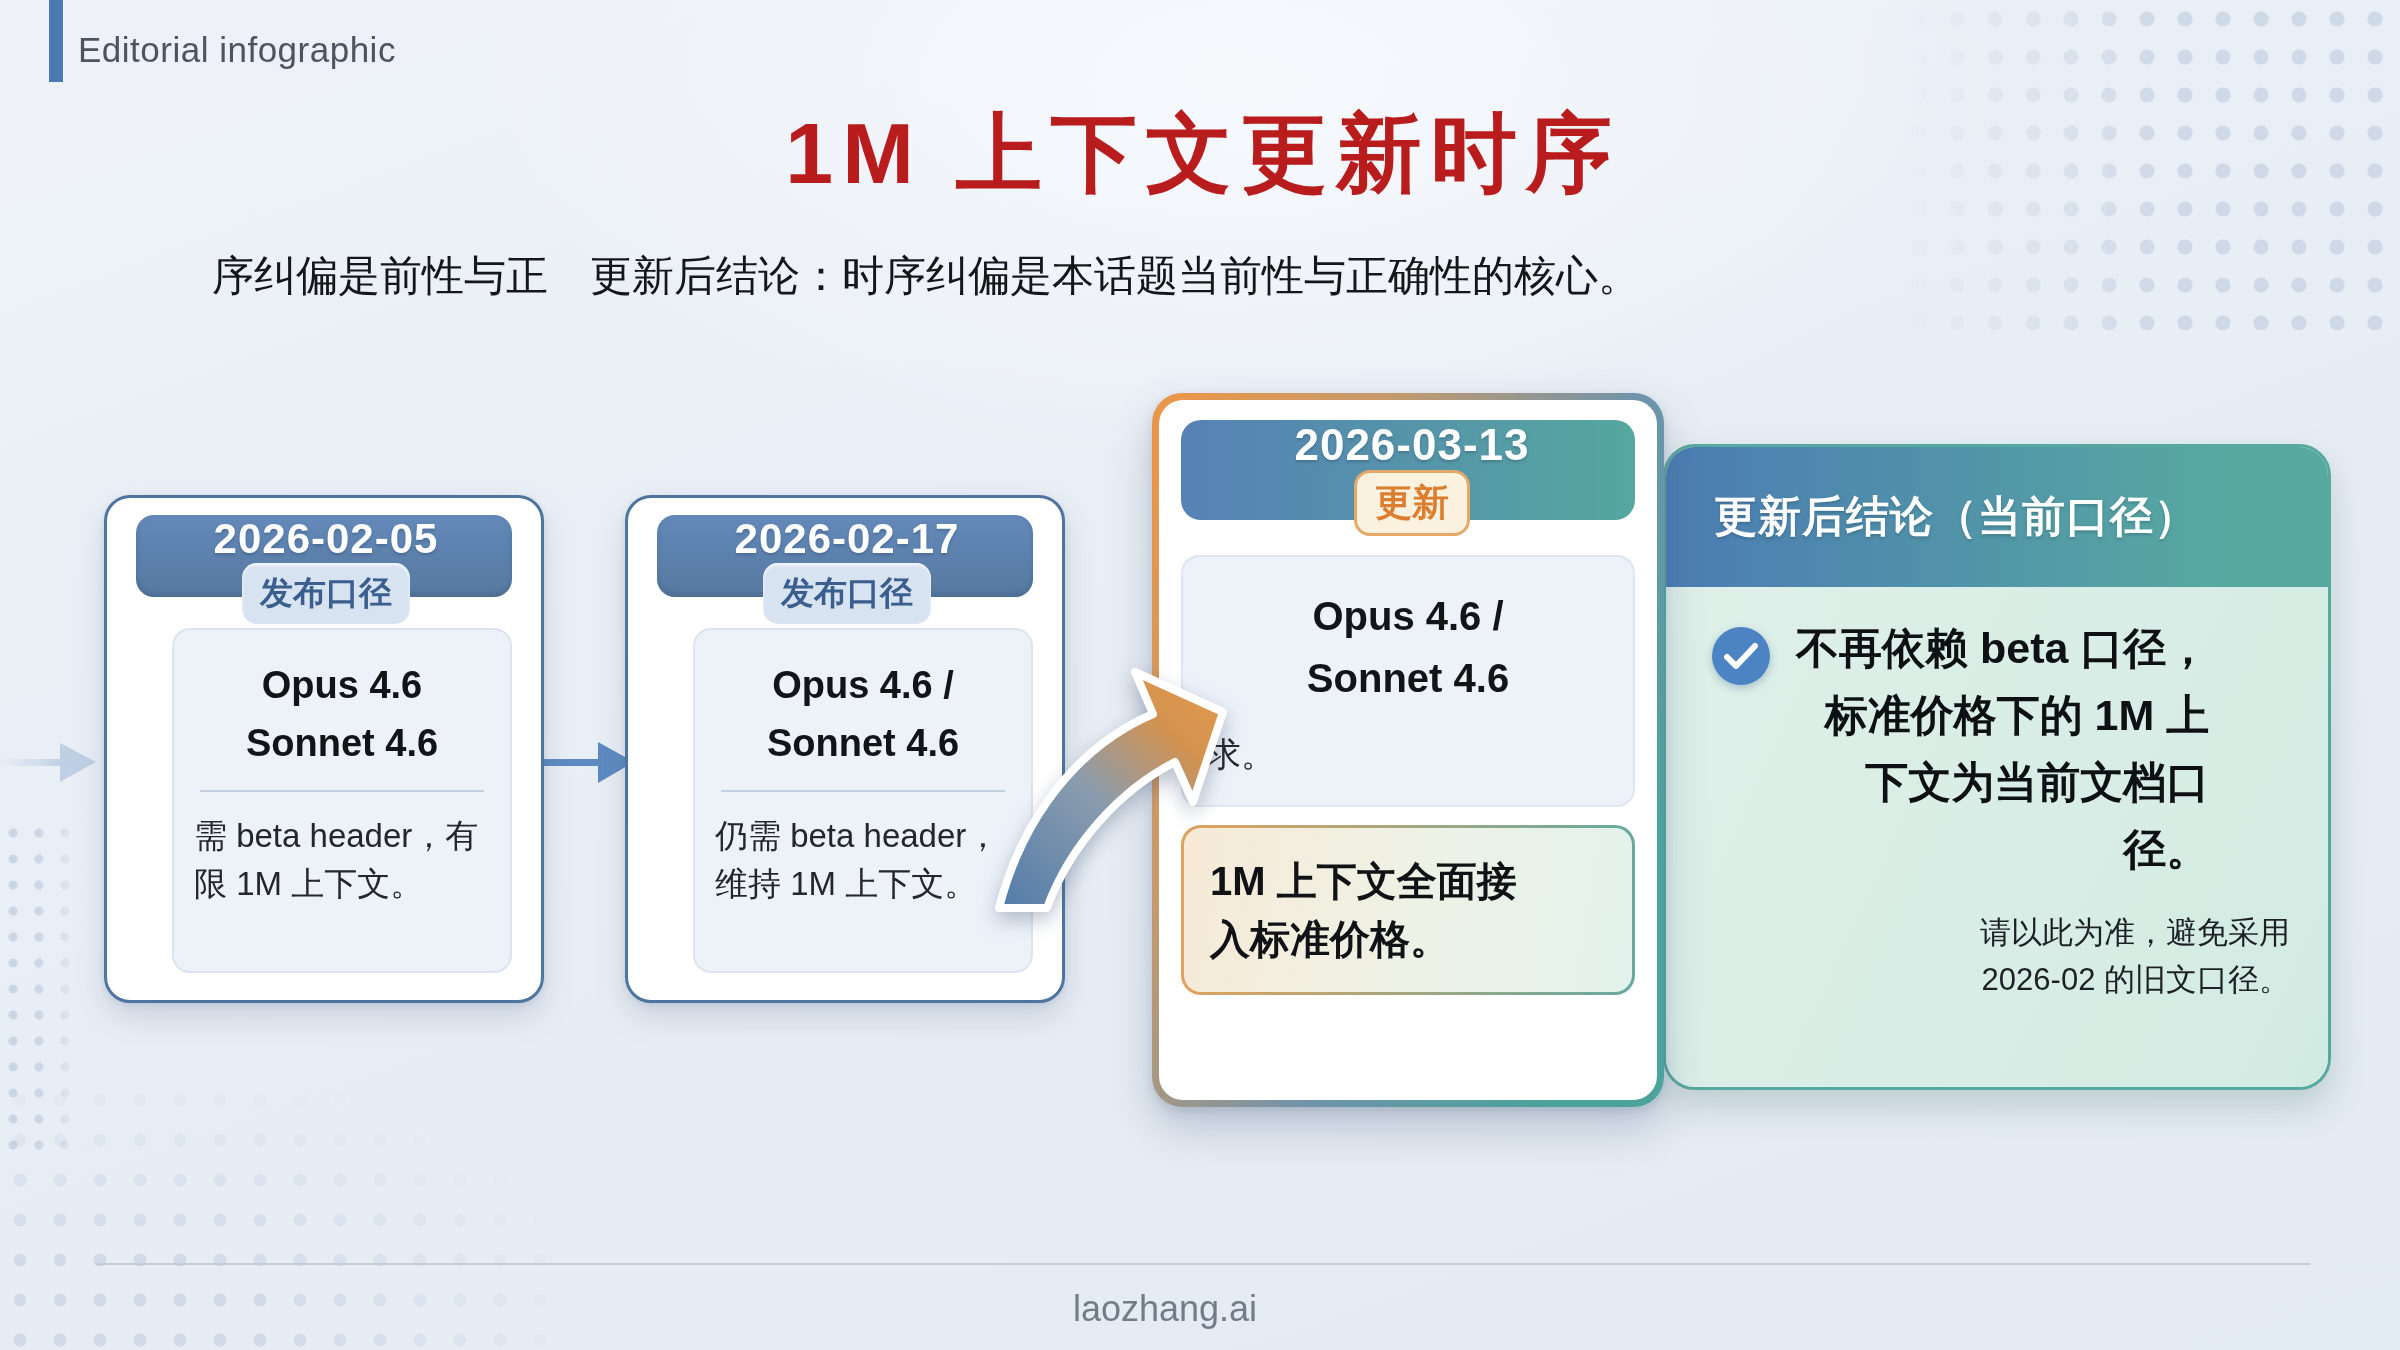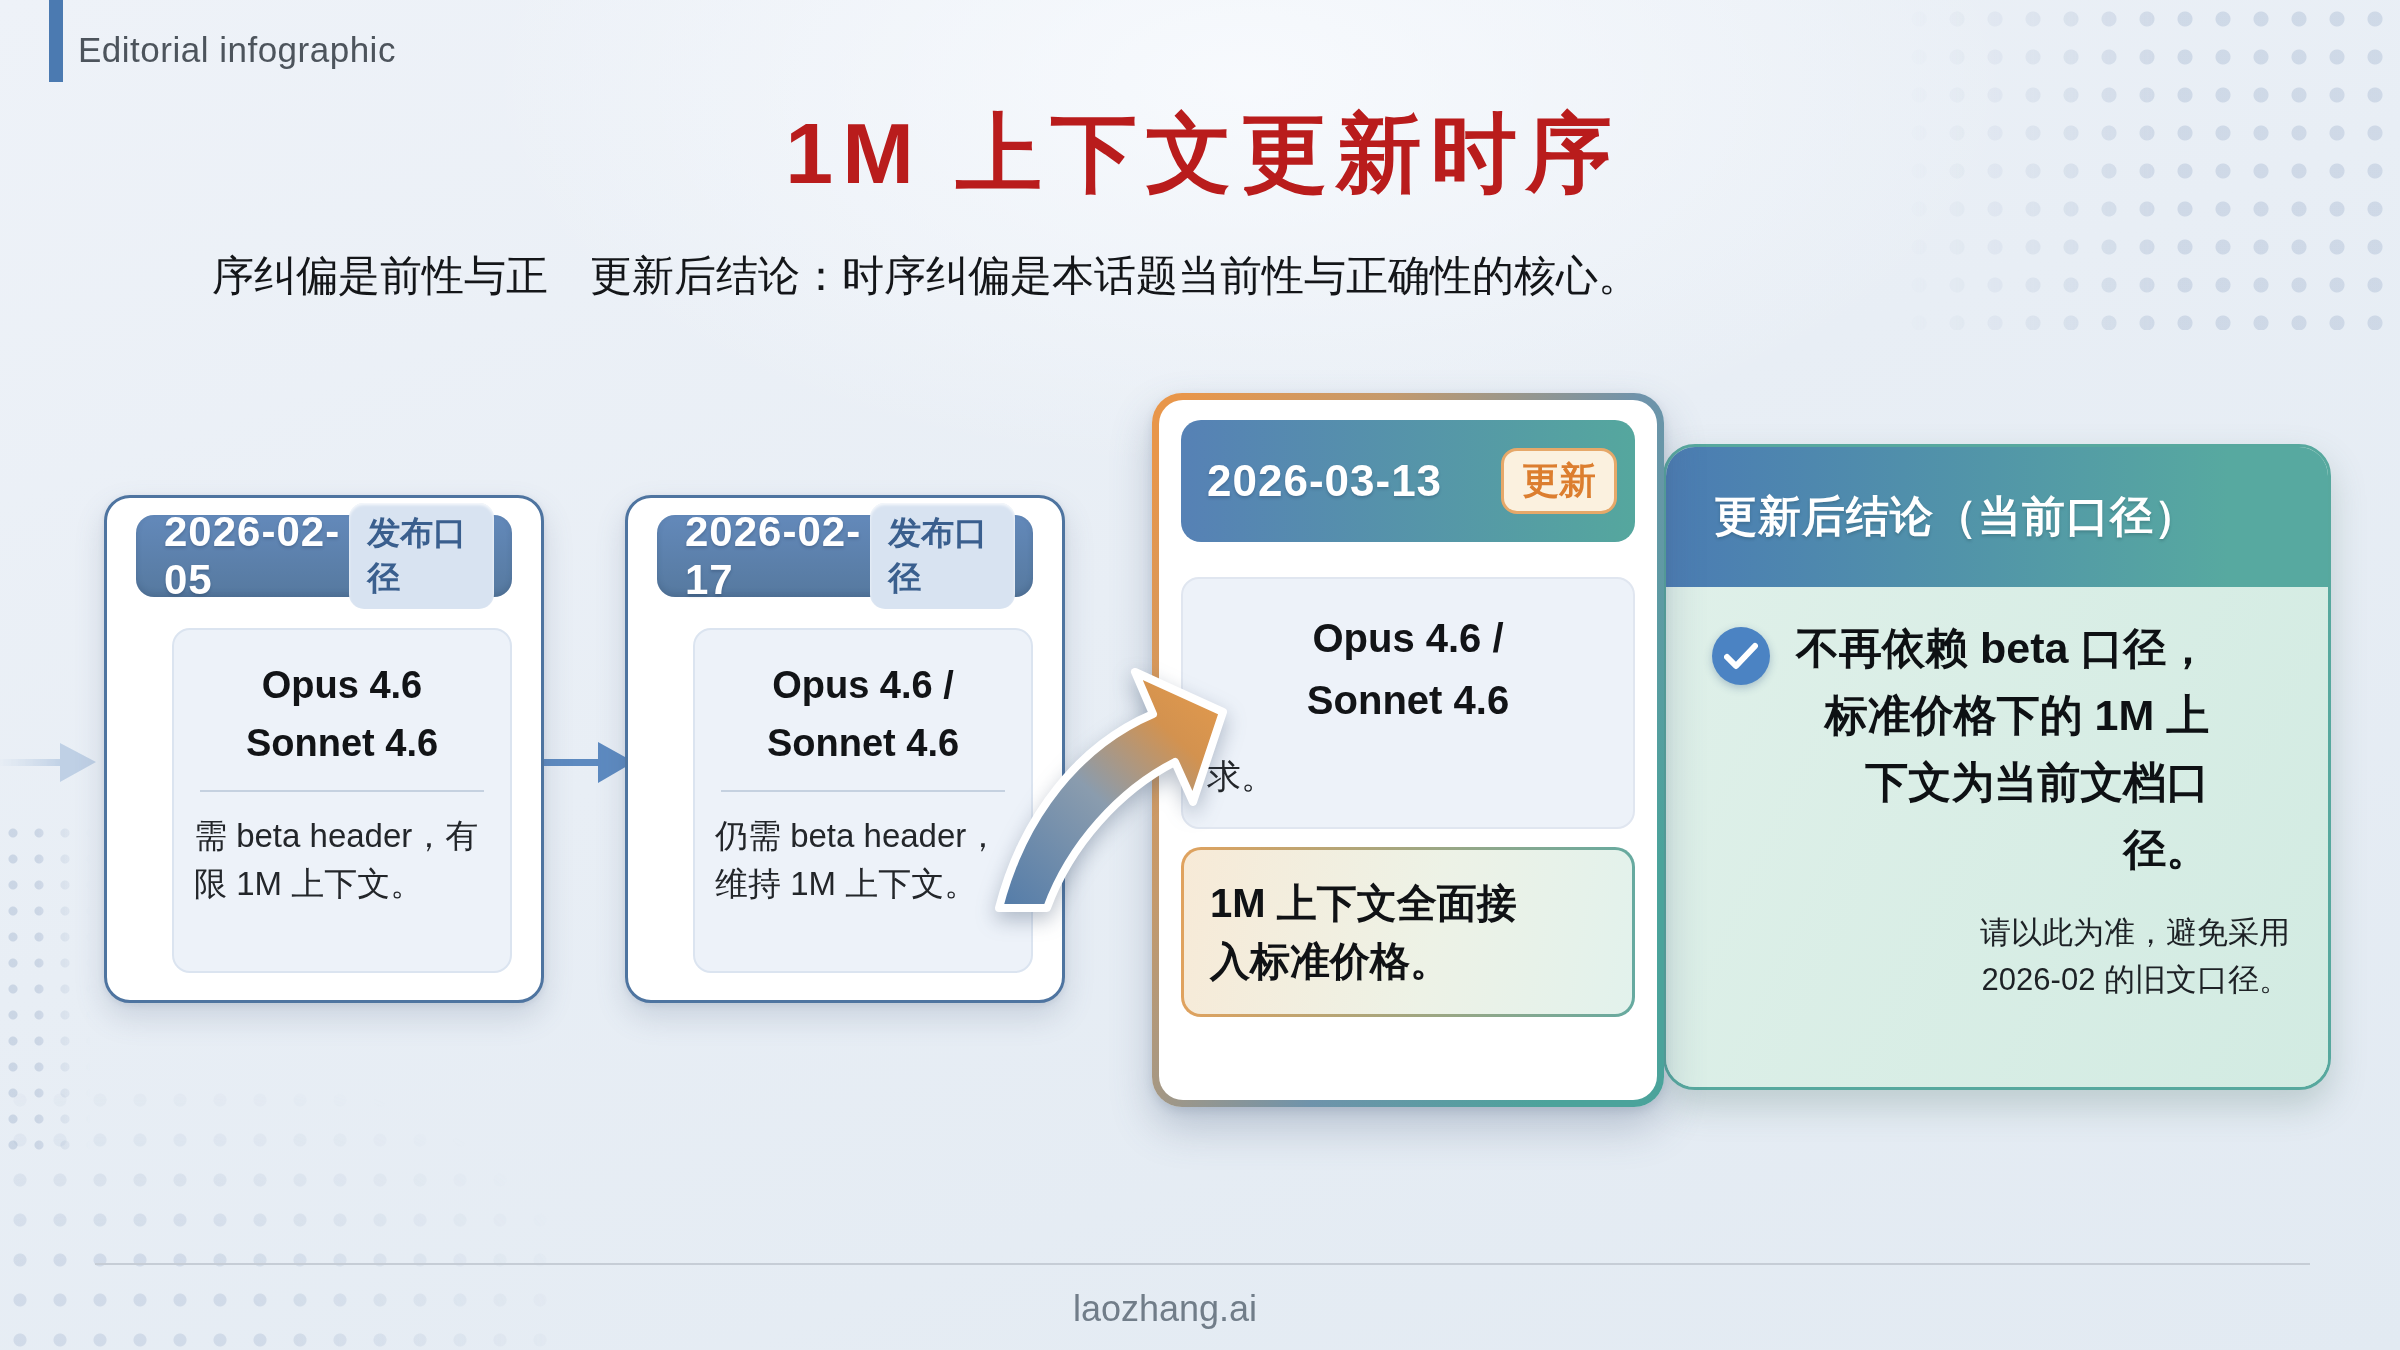--- a/index.html
+++ b/index.html
@@ -41,42 +41,42 @@
   .title { left:6px; right:0; top:96px; text-align:center; font-size:86px; font-weight:700;
     letter-spacing:9px; color:#b91c1c; }
   .subtitle { left:212px; top:248px; font-size:42px; color:#141619; white-space:nowrap; }
   .subtitle .frag { margin-right:42px; }
 
   
   .tcard { width:440px; height:508px; top:495px; background:#fff;
     border:3px solid #4e74a0; border-radius:26px; padding:17px 29px;
     box-shadow:0 14px 30px rgba(80,100,130,.20), 0 2px 6px rgba(80,100,130,.12); z-index:2; }
   .tcard .hdr { height:82px; border-radius:18px; background:linear-gradient(180deg,#6389ba,#56799f);
-    display:flex; align-items:center; justify-content:space-between; padding:0 18px 0 28px;
-    box-shadow:inset 0 -3px 6px rgba(30,50,80,.18); }
+    display:flex; align-items:center; justify-content:space-between; padding:0 18px 0 22px;
+    box-shadow:inset 0 -3px 6px rgba(30,50,80,.18);flex-direction:column; }
   .tcard .date { color:#fff; font-size:42px; font-weight:700; letter-spacing:1px;
     text-shadow:0 2px 3px rgba(20,40,70,.25); }
   .badge-blue { background:#d8e3f1; color:#3a5f8e; font-size:33px; font-weight:700;
     padding:8px 18px; border-radius:15px; box-shadow:inset 0 2px 3px rgba(255,255,255,.8); }
   .tcard .panel { margin-top:31px; height:345px; background:#edf2f9; border:2px solid #dbe4f0;
     border-radius:18px; padding:26px 20px 0 20px;margin-left:36px; }
   .model { text-align:center; font-size:38px; font-weight:700; line-height:58px; color:#121417; }
   .tdivider { height:2px; background:#c5d1e0; margin:18px 6px 20px 6px; }
   .note { font-size:33px; line-height:48px; color:#23262a; }
 
   
   .flow-arrow { z-index:1; }
 
   
   .ucard { left:1152px; top:393px; width:512px; height:714px; border-radius:30px; padding:7px;
     background:linear-gradient(115deg,#e8964a 4%,#c59a6c 28%,#6f93ab 58%,#4ba39b 86%);
     box-shadow:0 20px 42px rgba(75,95,125,.30), 0 4px 10px rgba(75,95,125,.16); z-index:3; }
   .ucard .inner { width:100%; height:100%; background:#fff; border-radius:24px; padding:20px 22px; }
-  .ucard .hdr { height:122px; border-radius:20px; background:linear-gradient(90deg,#5681b5,#55a79e);
-    display:flex; align-items:center; justify-content:space-between; padding:0 18px 0 26px; }
+  .ucard .hdr { height:100px; border-radius:20px; background:linear-gradient(90deg,#5681b5,#55a79e);
+    display:flex; align-items:center; justify-content:space-between; padding:0 18px 0 26px;flex-direction:column; }
   .ucard .date { color:#fff; font-size:44px; font-weight:700; letter-spacing:1px;
     text-shadow:0 2px 3px rgba(20,40,70,.25); }
   .badge-update { background:#fbf1df; color:#dc7e2f; font-size:37px; font-weight:700;
     padding:5px 18px; border-radius:16px; border:3px solid #e6a869; }
   .ucard .panel { margin-top:35px; background:#edf2f9; border:2px solid #e0e6f0;
     border-radius:18px; padding:28px 24px 26px 24px; }
   .ucard .model { font-size:40px; line-height:62px; }
   .ucard .note { margin-top:20px; font-size:34px; line-height:50px; }
   .highlight { margin-top:18px; border-radius:20px; padding:24px 26px;
     border:3px solid transparent;

